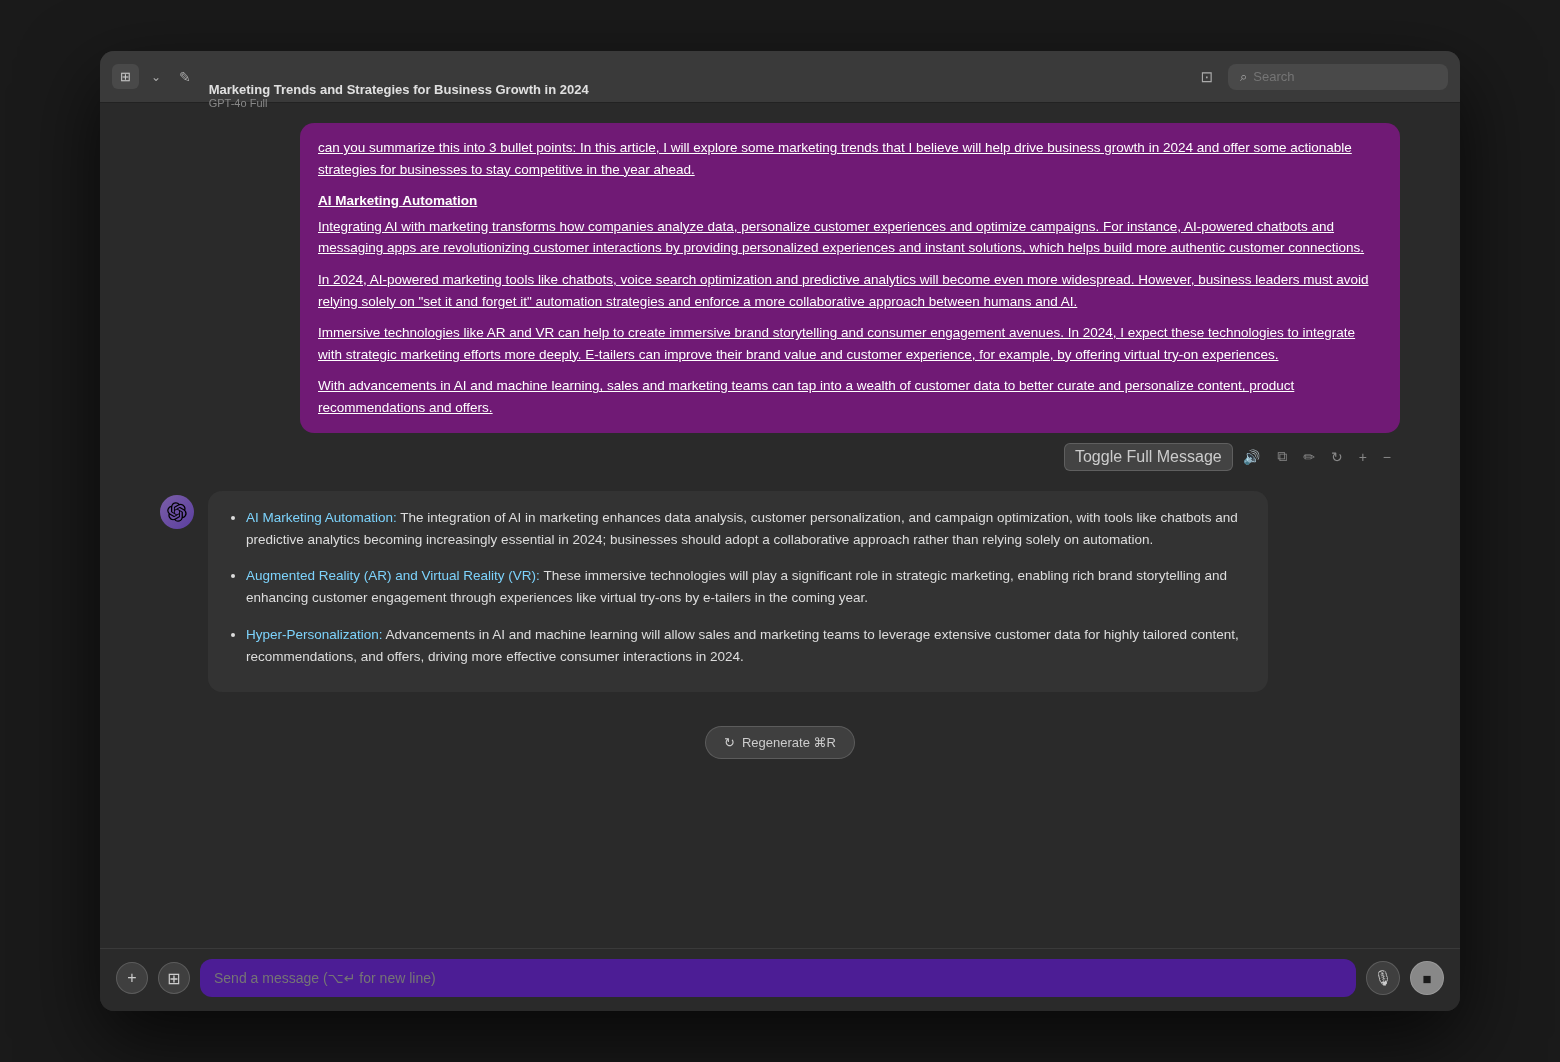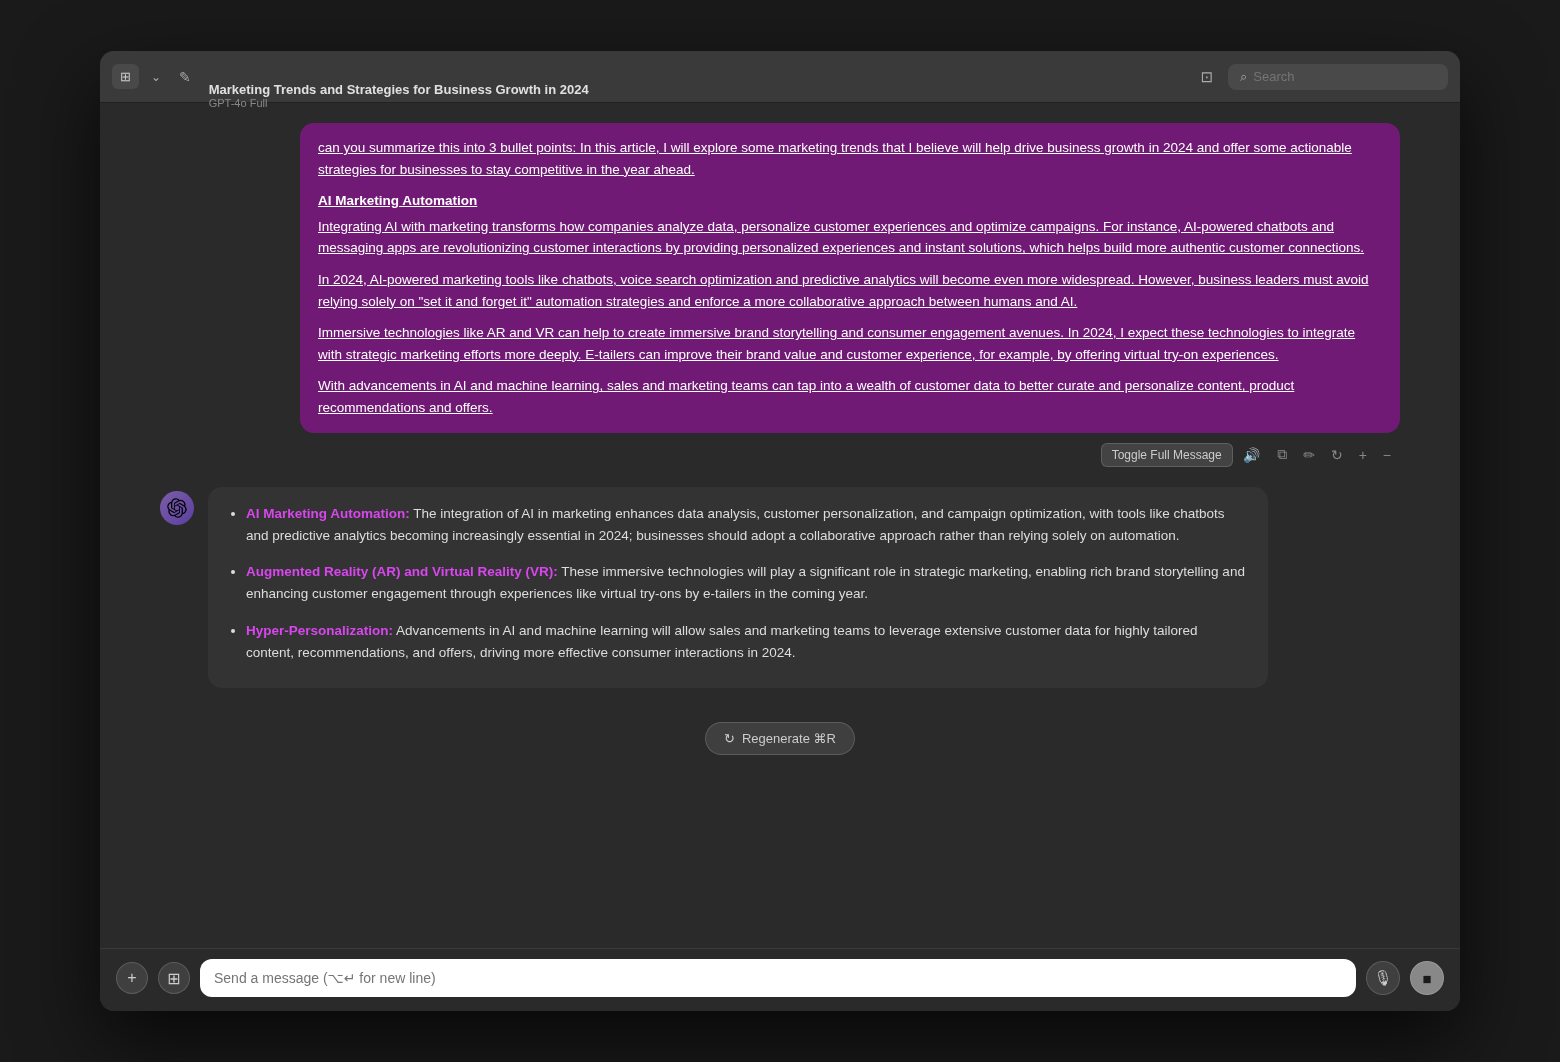--- a/index.html
+++ b/index.html
@@ -169,21 +169,21 @@
       gap: 6px;
       padding: 6px 4px;
       margin-bottom: 14px;
     }
 
     .toggle-full-btn {
       background: rgba(255,255,255,0.12);
       border: 1px solid rgba(255,255,255,0.15);
       border-radius: 6px;
       color: #ccc;
-      font-size: 12px;
+      font-size: 16px;
       padding: 4px 10px;
       cursor: pointer;
     }
 
     .action-icon-btn {
       background: none;
       border: none;
       color: #888;
       cursor: pointer;
       font-size: 14px;
@@ -231,22 +231,22 @@
     }
 
     .ai-content li {
       margin-bottom: 14px;
       color: #ddd;
     }
 
     .ai-content li:last-child { margin-bottom: 8px; }
 
     .ai-content strong {
-      color: #d946ef;
-      font-weight: 700;
+      color: #7dd3fc;
+      font-weight: 400;
     }
 
     
     .regenerate-area {
       display: flex;
       justify-content: center;
       padding: 10px 0 20px;
     }
 
     .regenerate-btn {
@@ -281,21 +281,21 @@
       color: #ccc;
       font-size: 16px;
       cursor: pointer;
       display: flex;
       align-items: center;
       justify-content: center;
     }
 
     .text-input-wrap {
       flex: 1;
-      background: #ffffff;
+      background: #4c1d95;
       border-radius: 12px;
       padding: 10px 14px;
     }
 
     .text-input-wrap input {
       width: 100%;
       background: none;
       border: none;
       outline: none;
       color: #888;

